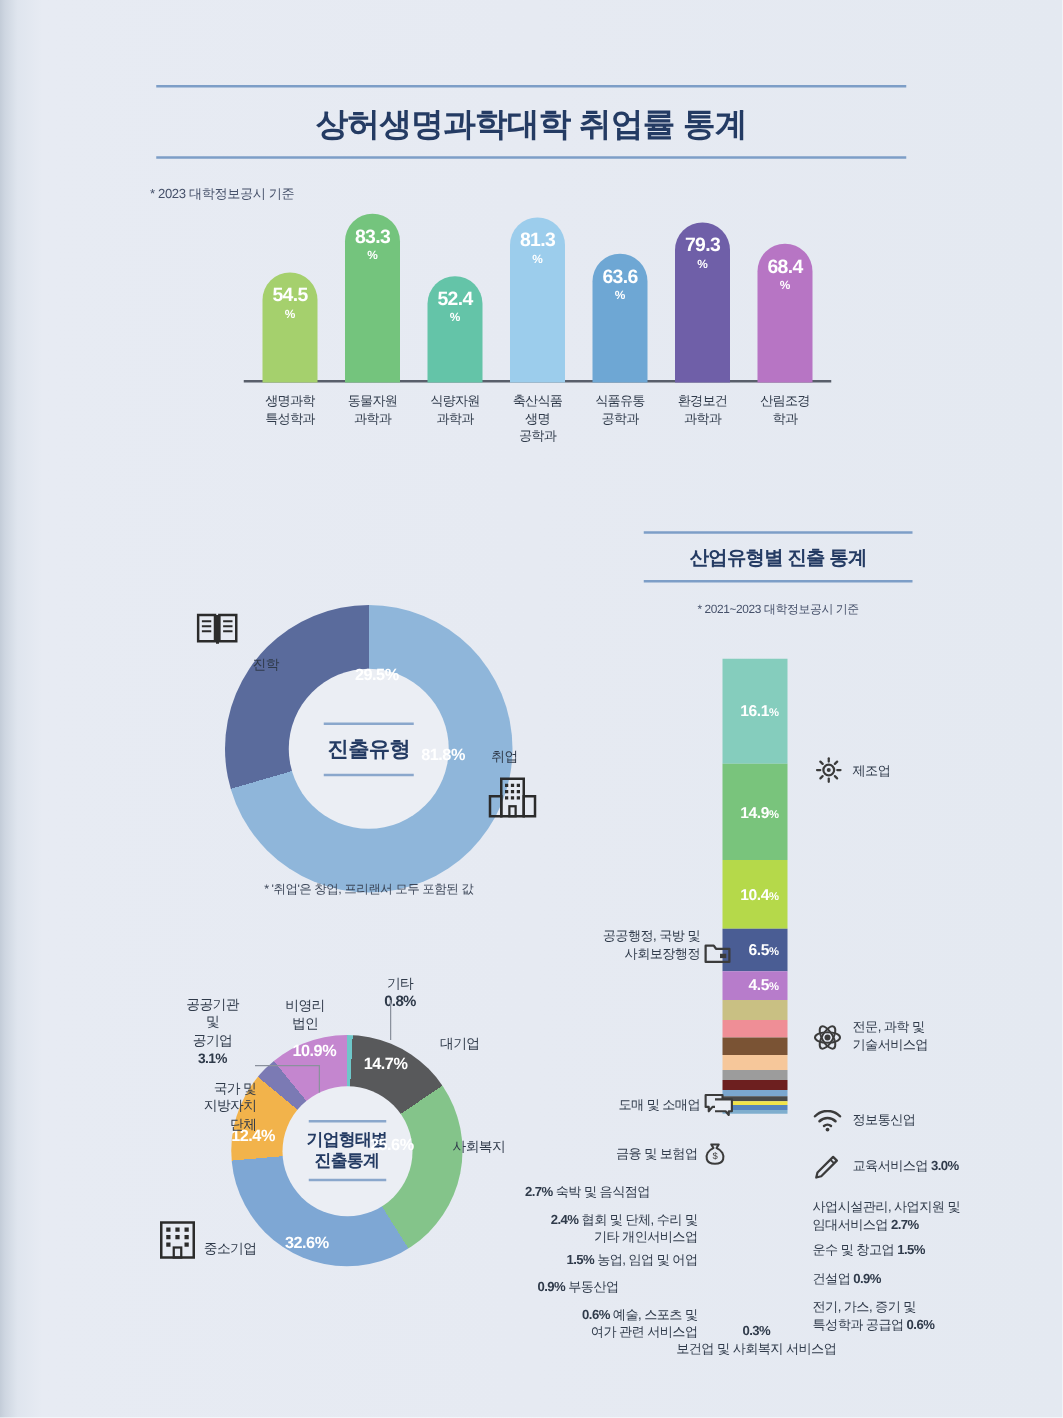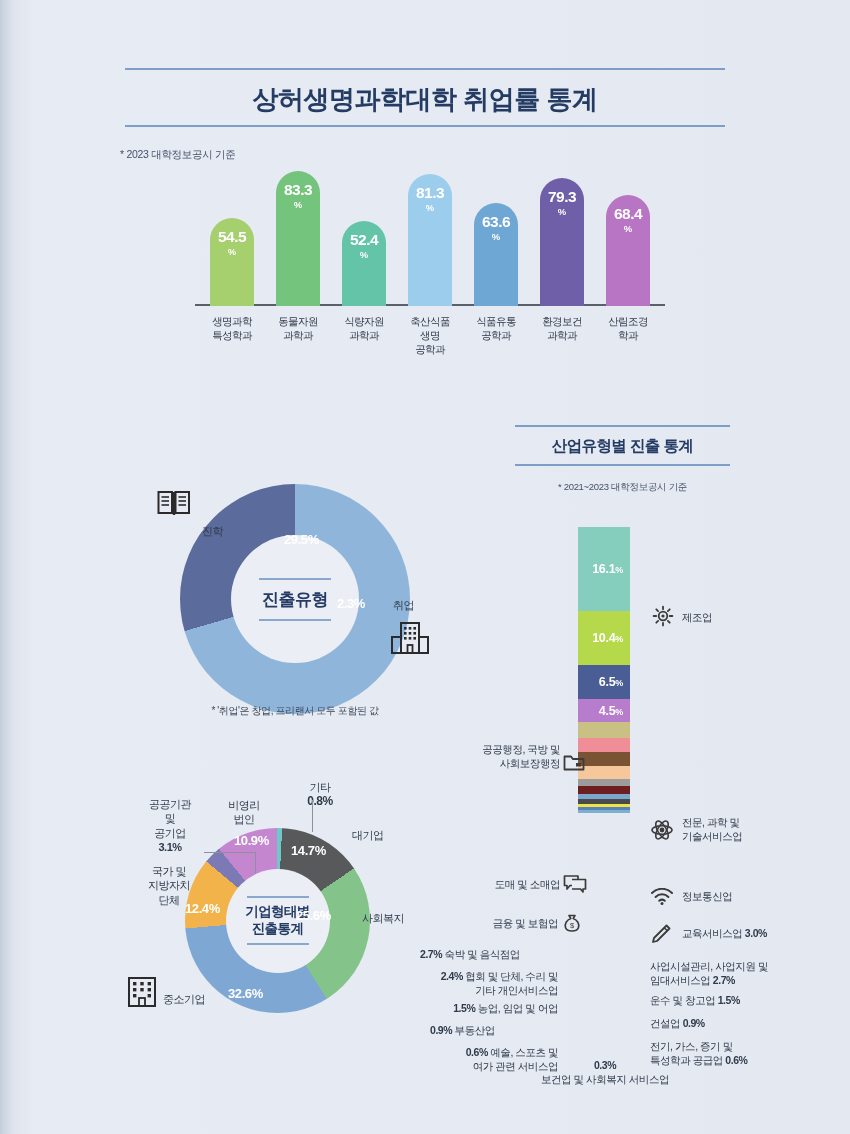--- a/index.html
+++ b/index.html
@@ -190,21 +190,21 @@
   <div id="donut1" style="background: conic-gradient(rgb(143, 182, 218) 0deg, rgb(143, 182, 218) 253.8deg, rgb(90, 107, 156) 253.8deg, rgb(90, 107, 156) 360deg);">
     <div id="donut1-hole">
       <div class="hrule"></div>
       <div id="donut1-center-label">진출유형</div>
       <div class="hrule"></div>
     </div>
   </div>
 </div>
 
 <div class="dn-pct" style="left:284px; top:532px;">29.5%</div>
-<div class="dn-pct" style="left:337px; top:596px;">2.3%</div>
+<div class="dn-pct" style="left:337px; top:596px;">81.8%</div>
 <div class="dn-side-label" style="left:202px; top:524px;">진학</div>
 <div class="dn-side-label" style="left:393px; top:598px;">취업</div>
 
 <div style="position:absolute; left:157px; top:490px;">
   <svg class="icon" width="34" height="28" viewBox="0 0 34 28">
     <rect x="1.5" y="2" width="13.5" height="21" fill="none" stroke="#2b2b2b" stroke-width="2"></rect>
     <rect x="18.5" y="2" width="13.5" height="21" fill="none" stroke="#2b2b2b" stroke-width="2"></rect>
     <line x1="17" y1="2" x2="17" y2="25" stroke="#2b2b2b" stroke-width="2.4"></line>
     <line x1="4.5" y1="7" x2="12" y2="7" stroke="#2b2b2b" stroke-width="1.6"></line>
     <line x1="4.5" y1="11" x2="12" y2="11" stroke="#2b2b2b" stroke-width="1.6"></line>
@@ -251,21 +251,21 @@
 <div class="dn2-pct" style="left:291px; top:843px;">14.7%</div>
 <div class="dn2-pct" style="left:296px; top:908px;">25.6%</div>
 <div class="dn2-pct" style="left:228px; top:986px;">32.6%</div>
 <div class="dn2-pct" style="left:185px; top:901px;">12.4%</div>
 <div class="dn2-pct" style="left:234px; top:833px;">10.9%</div>
 
 <div class="dn2-lab" style="left:352px; top:828px;">대기업</div>
 <div class="dn2-lab" style="left:362px; top:911px;">사회복지</div>
 <div class="dn2-lab" style="left:163px; top:992px;">중소기업</div>
 
-<div class="dn2-lab" style="left:133px; top:864px; width:72px; text-align:center;">
+<div class="dn2-lab" style="left:133px; top:864px; width:72px; text-align:right;">
   <div>국가 및</div>
   <div>지방자치</div>
   <div>단체</div>
 </div>
 
 <div class="dn2-lab" style="left:134px; top:797px; width:72px; text-align:center;">
   <div>공공기관</div>
   <div>및</div>
   <div>공기업</div>
   <div style="font-weight:bold;">3.1%</div>
@@ -296,20 +296,23 @@
     <rect x="21.6" y="13" width="3.4" height="3.4" fill="#2b2b2b"></rect>
     <rect x="7" y="19" width="3.4" height="3.4" fill="#2b2b2b"></rect>
     <rect x="21.6" y="19" width="3.4" height="3.4" fill="#2b2b2b"></rect>
     <rect x="13" y="23" width="6" height="8" fill="none" stroke="#2b2b2b" stroke-width="1.8"></rect>
   </svg>
 </div>
 
 <div id="stack">
     <div class="seg" style="height: 83.8743px; background: rgb(133, 205, 189);">
       <div class="seg-val">16.1<span class="u">%</span></div>
+    </div>
+    <div class="seg" style="height: 77.6228px; background: rgb(121, 196, 124);">
+      <div class="seg-val">14.9<span class="u">%</span></div>
     </div>
     <div class="seg" style="height: 54.1796px; background: rgb(181, 217, 74);">
       <div class="seg-val">10.4<span class="u">%</span></div>
     </div>
     <div class="seg" style="height: 33.8623px; background: rgb(74, 93, 148);">
       <div class="seg-val">6.5<span class="u">%</span></div>
     </div>
     <div class="seg" style="height: 23.4431px; background: rgb(183, 124, 203);">
       <div class="seg-val">4.5<span class="u">%</span></div>
     </div>

